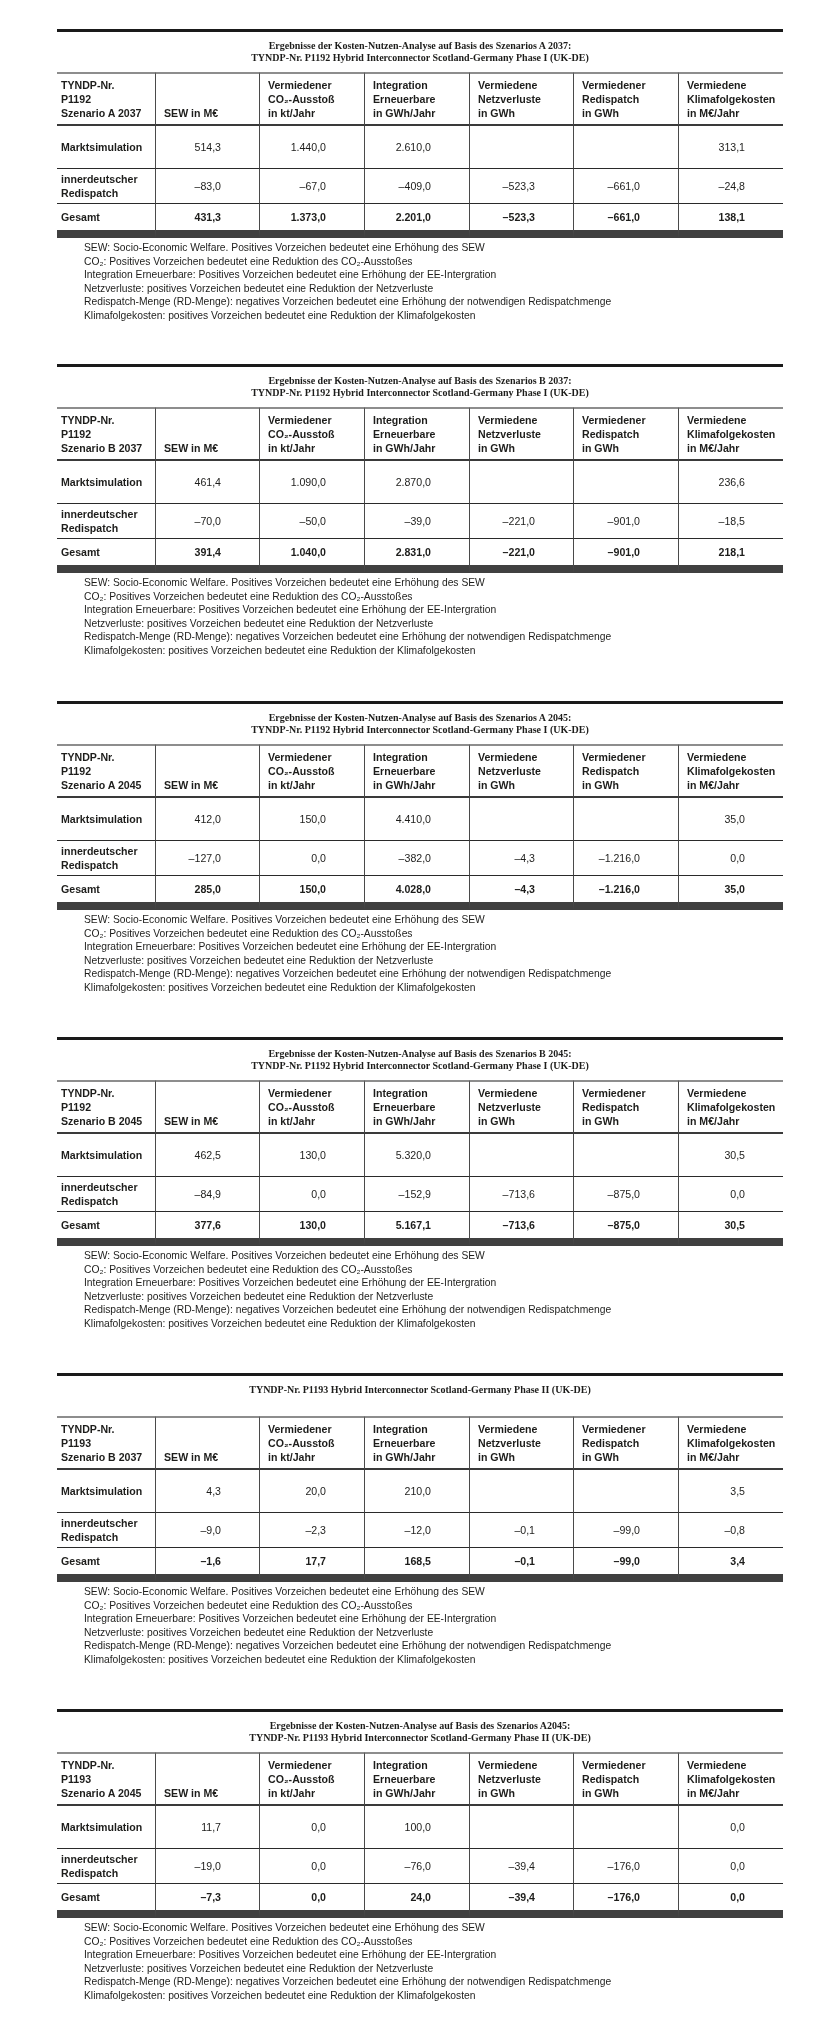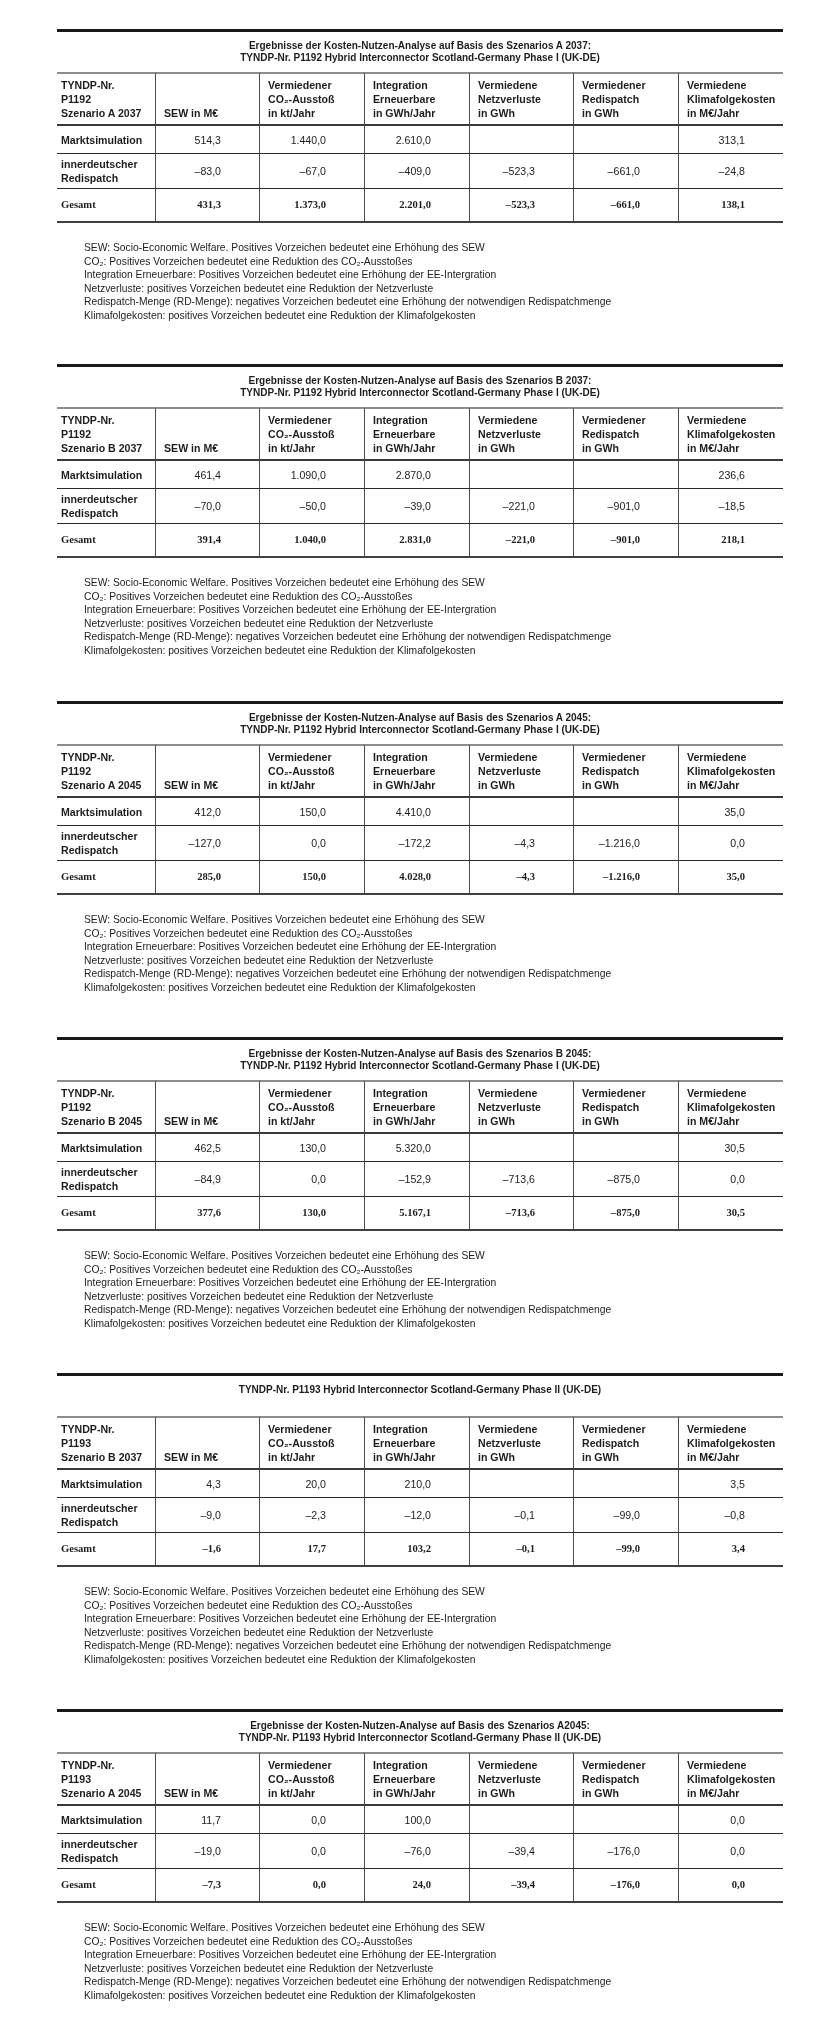--- a/index.html
+++ b/index.html
@@ -5,21 +5,21 @@
     html, body { margin:0; padding:0; }
     body {
       width:840px; height:2024px; position:relative; overflow:hidden;
       background:#ffffff; color:#1d1d1b;
       font-family:"Liberation Sans", sans-serif;
     }
     .kna { position:absolute; left:57px; width:726px; height:320px; }
     .rule { position:absolute; left:0; top:0; width:726px; height:3px; background:#1a1a1a; }
     .ttl {
       position:absolute; left:0; top:11px; width:726px;
-      text-align:center; font-weight:bold; font-size:10px; line-height:12px; white-space:nowrap;
+      text-align:center; font-weight:bold; font-size:10px; line-height:12px; white-space:nowrap;font-family:Liberation Serif, serif;
     }
     table.grid {
       position:absolute; left:0; top:43px; width:726px;
       border-collapse:separate; border-spacing:0; table-layout:fixed;
       font-size:10.6px; color:#1d1d1b;
     }
     table.grid th, table.grid td { box-sizing:border-box; }
     table.grid th:nth-child(1) { width:98px; }
     table.grid th:nth-child(2) { width:104px; }
     table.grid th:nth-child(3) { width:105px; }
@@ -33,23 +33,23 @@
       padding:0 2px 4px 8px; line-height:14px;
     }
     table.grid th span { display:block; white-space:nowrap; }
     table.grid th.c0 { padding-left:4px;margin-top:48px; }
     table.grid th + th, table.grid td + td { border-left:1px solid #4a4a4a; }
     table.grid td {
       border-bottom:1px solid #2a2a2a; vertical-align:middle; text-align:right;
       padding:0 38px 0 0; line-height:14px; white-space:nowrap;
     }
     table.grid td.c0 { text-align:left; padding:0 4px 0 4px; font-weight:bold; white-space:normal; }
-    table.grid tr.r1 td { height:28px; }
+    table.grid tr.r1 td { height:43px; }
     table.grid tr.r2 td { height:35px; }
-    table.grid tr.r3 td { height:34px; border-bottom:2px solid #404040; font-weight:bold;font-family:Liberation Serif, serif; }
+    table.grid tr.r3 td { height:34px; border-bottom:8px solid #404040; font-weight:bold; }
     .notes {
       position:absolute; left:0; top:212px; font-size:10.3px; line-height:13.6px; white-space:nowrap;margin-left:27px;
     }
     .notes div { height:13.6px; }
   </style>
 </head>
 <body>
 
 <section class="kna" style="top:29px">
   <div class="rule"></div>
@@ -270,21 +270,21 @@
         <td>150,0</td>
         <td>4.410,0</td>
         <td></td>
         <td></td>
         <td>35,0</td>
       </tr>
       <tr class="r2">
         <td class="c0">innerdeutscher Redispatch</td>
         <td>–127,0</td>
         <td>0,0</td>
-        <td>–172,2</td>
+        <td>–382,0</td>
         <td>–4,3</td>
         <td>–1.216,0</td>
         <td>0,0</td>
       </tr>
       <tr class="r3">
         <td class="c0">Gesamt</td>
         <td>285,0</td>
         <td>150,0</td>
         <td>4.028,0</td>
         <td>–4,3</td>
@@ -446,21 +446,21 @@
         <td>–2,3</td>
         <td>–12,0</td>
         <td>–0,1</td>
         <td>–99,0</td>
         <td>–0,8</td>
       </tr>
       <tr class="r3">
         <td class="c0">Gesamt</td>
         <td>–1,6</td>
         <td>17,7</td>
-        <td>103,2</td>
+        <td>168,5</td>
         <td>–0,1</td>
         <td>–99,0</td>
         <td>3,4</td>
       </tr>
     </tbody>
   </table>
   <div class="notes">
     <div>SEW: Socio-Economic Welfare. Positives Vorzeichen bedeutet eine Erhöhung des SEW</div>
     <div>CO₂: Positives Vorzeichen bedeutet eine Reduktion des CO₂-Ausstoßes</div>
     <div>Integration Erneuerbare: Positives Vorzeichen bedeutet eine Erhöhung der EE-Intergration</div>

